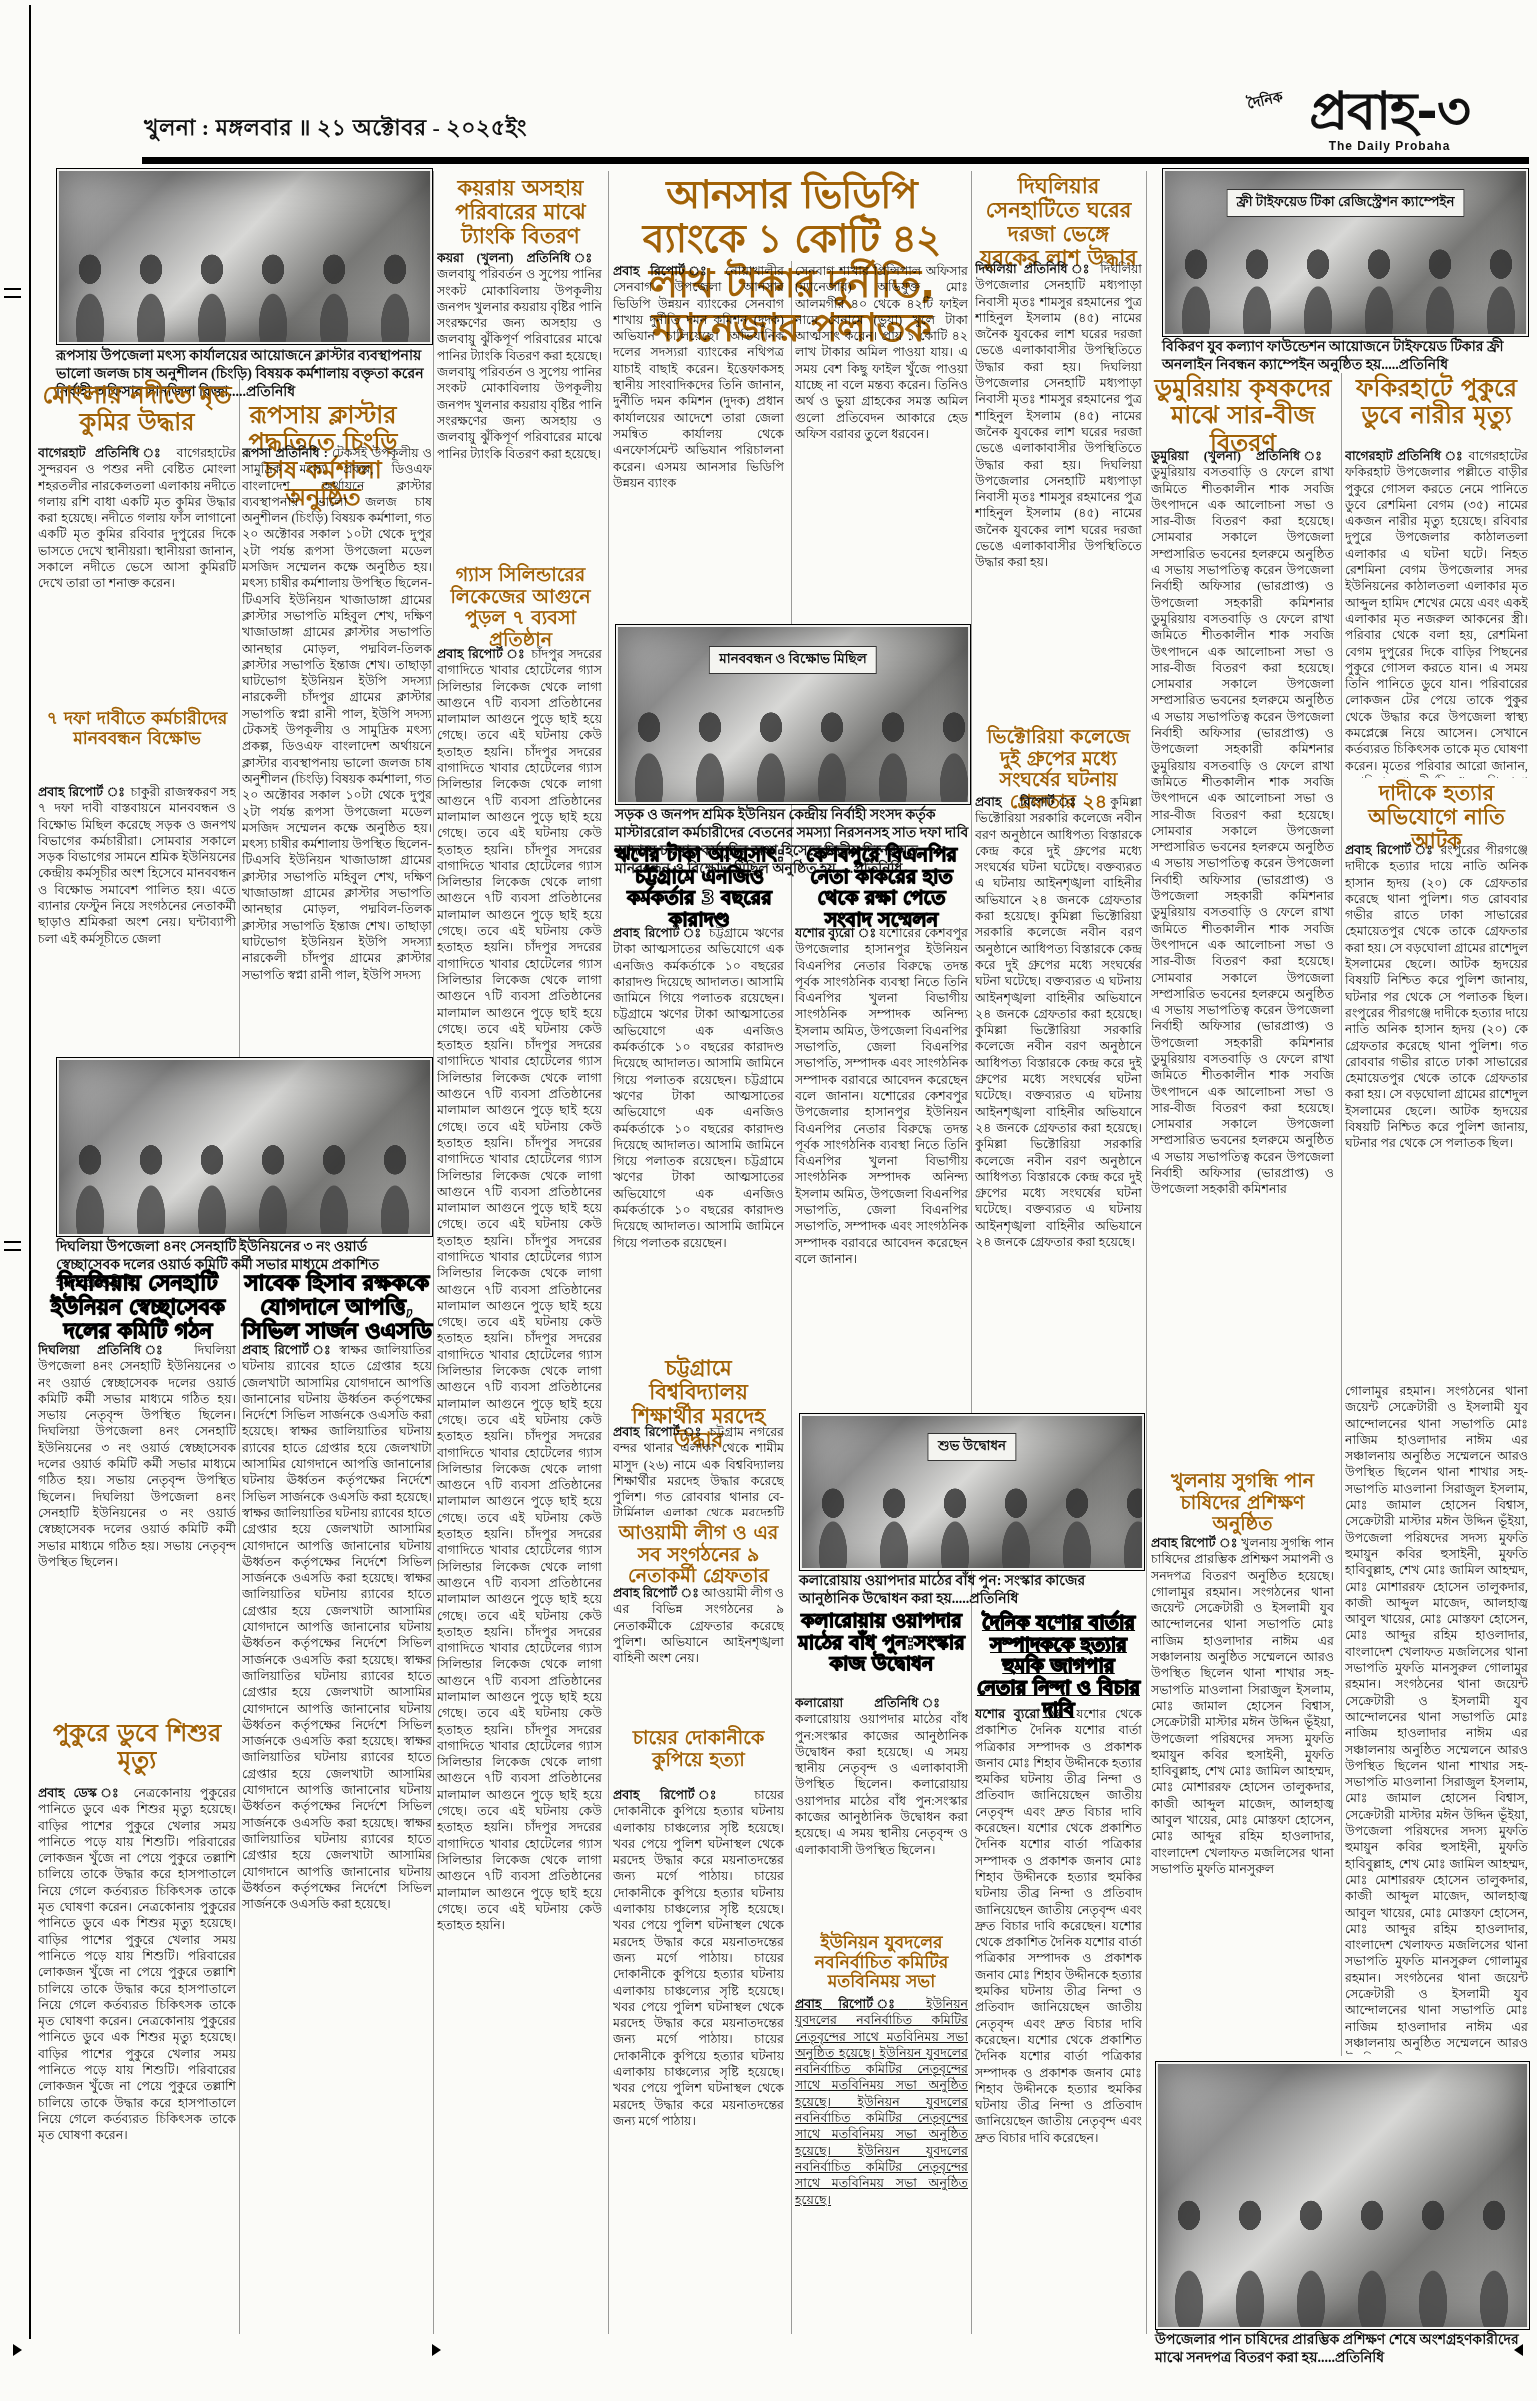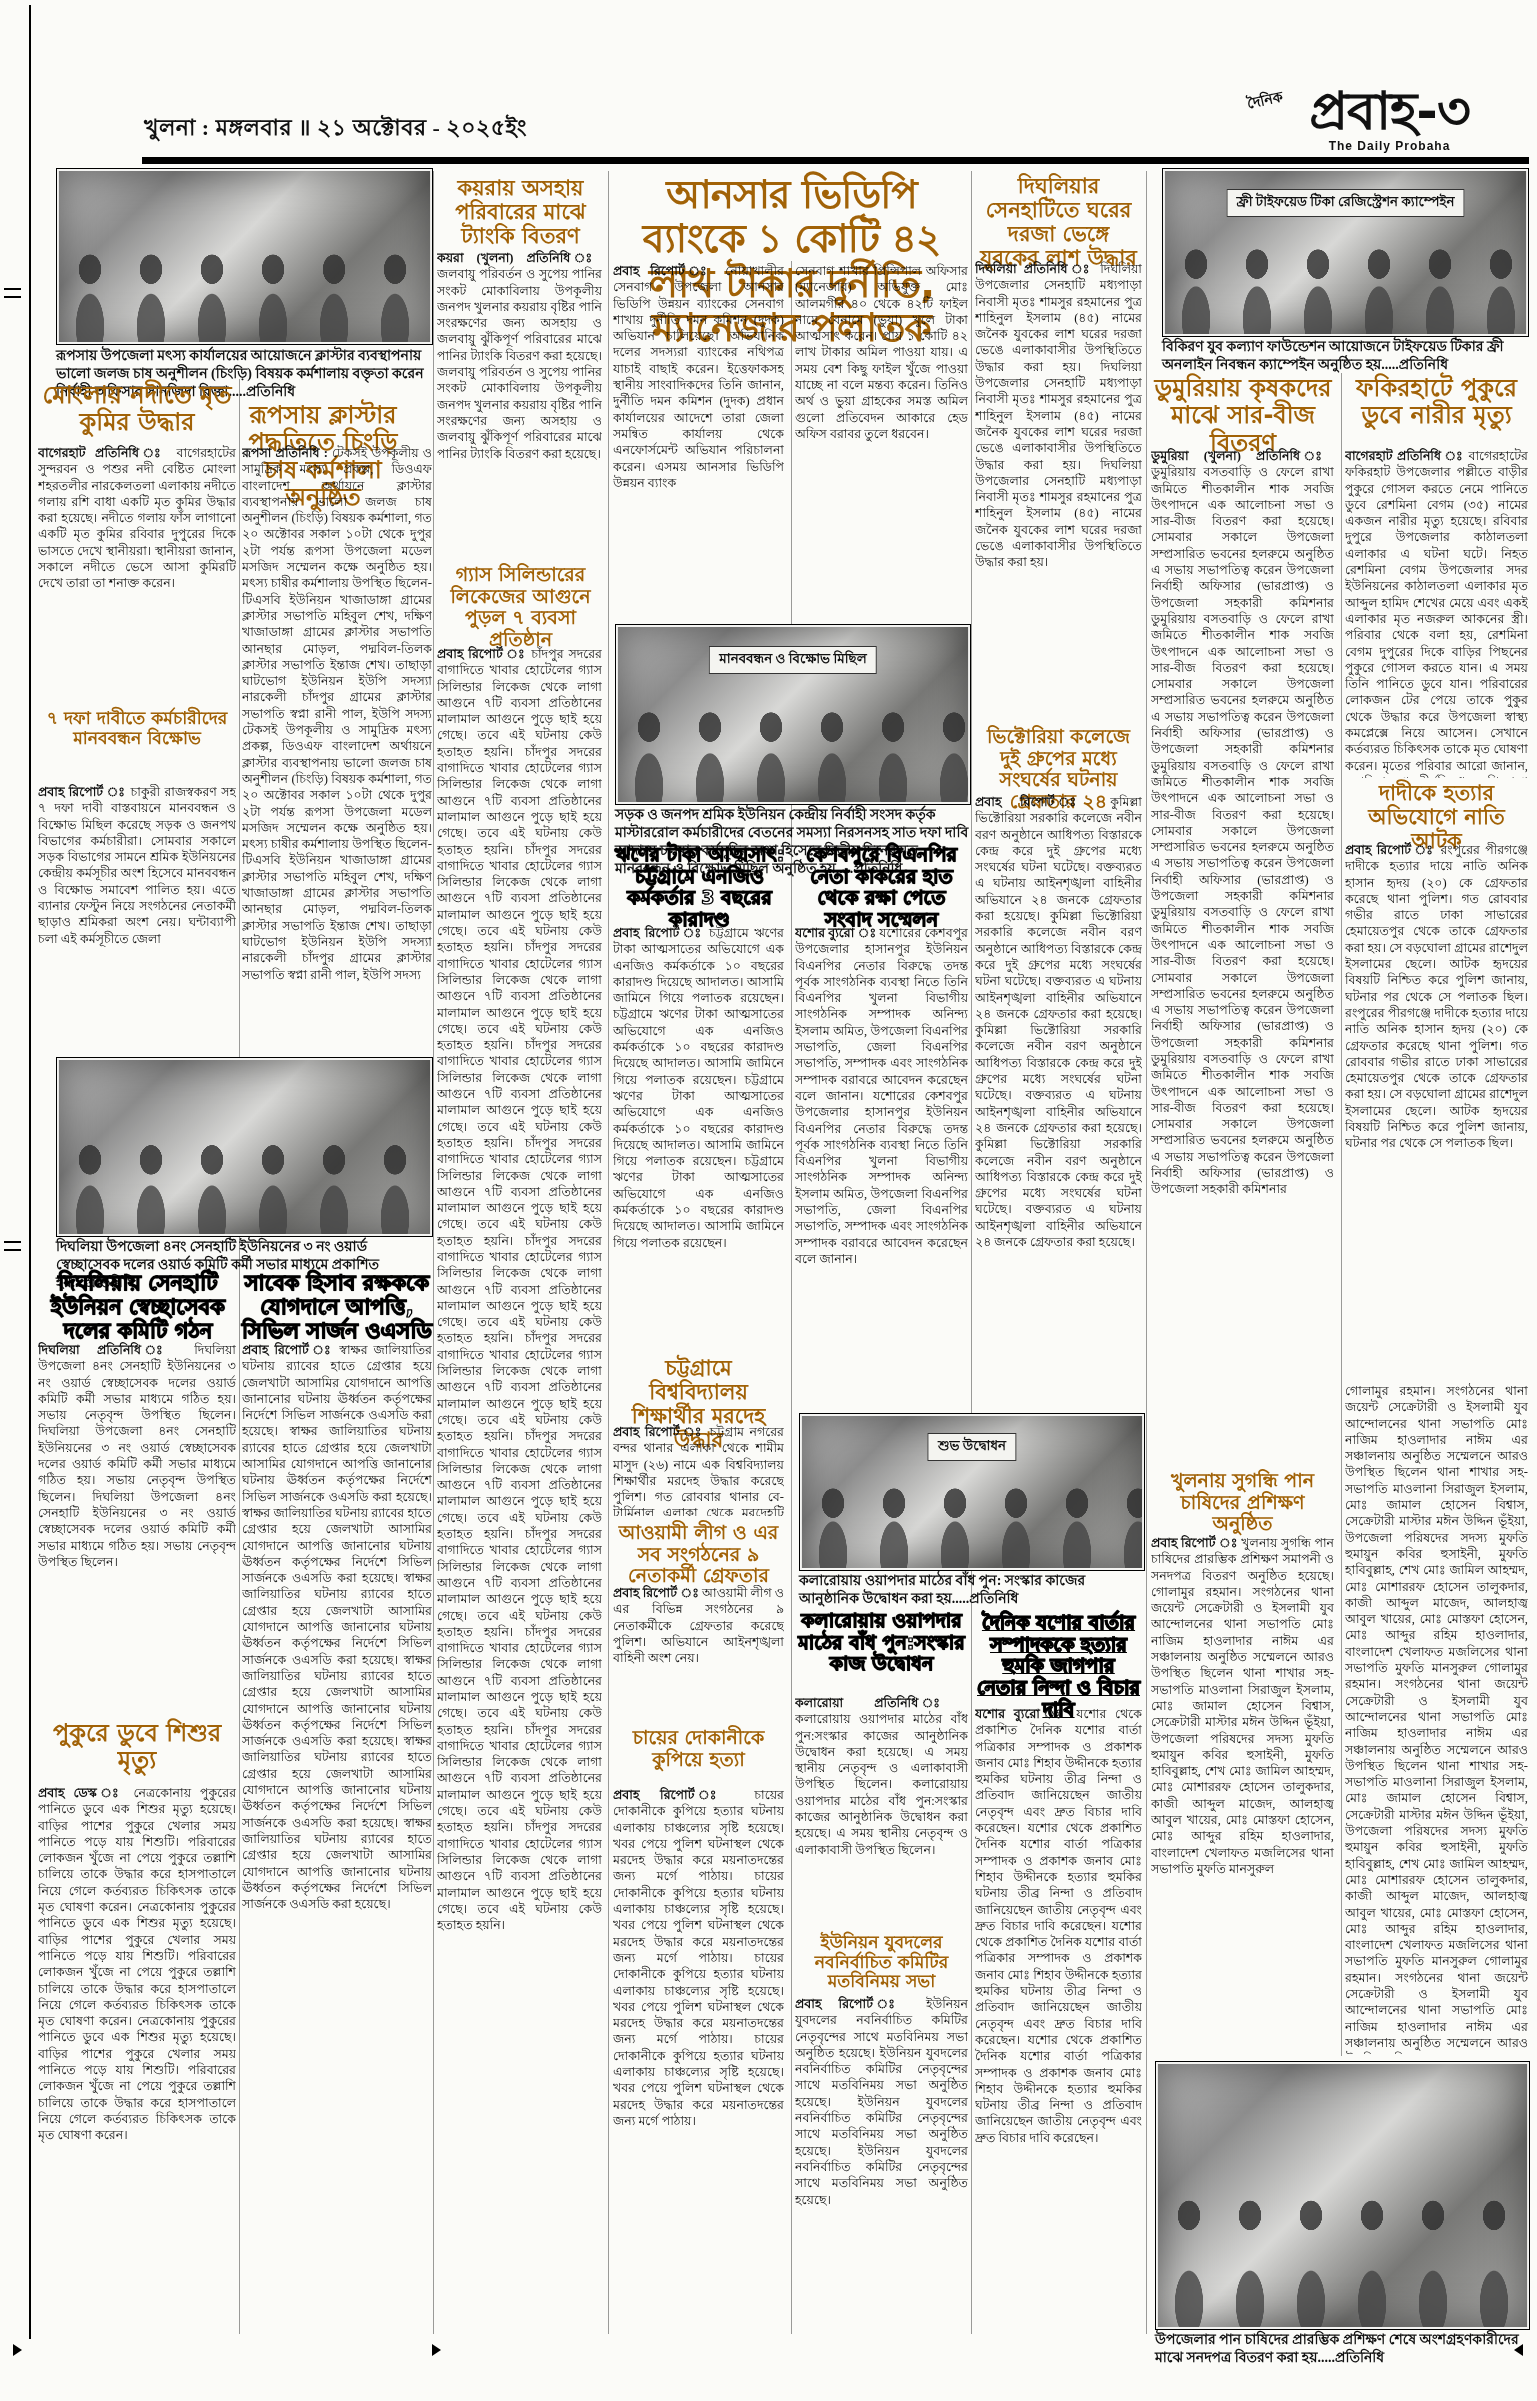--- a/index.html
+++ b/index.html
@@ -173,21 +173,21 @@
     <span class="banner">শুভ উদ্বোধন</span>
   </div>
   <div class="abs caption" style="left:799px;top:1572px;width:344px;height:33px;">কলারোয়ায় ওয়াপদার মাঠের বাঁধ পুন: সংস্কার কাজের আনুষ্ঠানিক উদ্বোধন করা হয়.....প্রতিনিধি</div>
 
   <div class="abs hl s20 outline" style="left:795px;top:1610px;width:173px;height:81px;">কলারোয়ায় ওয়াপদার মাঠের বাঁধ পুন:সংস্কার কাজ উদ্বোধন</div>
   <div class="abs body" style="left:795px;top:1695px;width:173px;height:232px;">
     <span class="byline">কলারোয়া প্রতিনিধি ঃ</span>
     <span>কলারোয়ায় ওয়াপদার মাঠের বাঁধ পুন:সংস্কার কাজের আনুষ্ঠানিক উদ্বোধন করা হয়েছে। এ সময় স্থানীয় নেতৃবৃন্দ ও এলাকাবাসী উপস্থিত ছিলেন। কলারোয়ায় ওয়াপদার মাঠের বাঁধ পুন:সংস্কার কাজের আনুষ্ঠানিক উদ্বোধন করা হয়েছে। এ সময় স্থানীয় নেতৃবৃন্দ ও এলাকাবাসী উপস্থিত ছিলেন।</span>
   </div>
   <div class="abs hl s18" style="left:795px;top:1933px;width:173px;height:60px;">ইউনিয়ন যুবদলের নবনির্বাচিত কমিটির মতবিনিময় সভা</div>
-  <div class="abs body" style="left:795px;top:1996px;width:173px;height:329px;">
+  <div class="abs body" style="left:795px;top:1996px;width:173px;height:329px;text-decoration:underline;">
     <span class="byline">প্রবাহ রিপোর্ট ঃ</span>
     <span>ইউনিয়ন যুবদলের নবনির্বাচিত কমিটির নেতৃবৃন্দের সাথে মতবিনিময় সভা অনুষ্ঠিত হয়েছে। ইউনিয়ন যুবদলের নবনির্বাচিত কমিটির নেতৃবৃন্দের সাথে মতবিনিময় সভা অনুষ্ঠিত হয়েছে। ইউনিয়ন যুবদলের নবনির্বাচিত কমিটির নেতৃবৃন্দের সাথে মতবিনিময় সভা অনুষ্ঠিত হয়েছে। ইউনিয়ন যুবদলের নবনির্বাচিত কমিটির নেতৃবৃন্দের সাথে মতবিনিময় সভা অনুষ্ঠিত হয়েছে।</span>
   </div>
 
   <div class="abs hl s22" style="left:975px;top:175px;width:167px;height:83px;">দিঘলিয়ার সেনহাটিতে ঘরের দরজা ভেঙ্গে যুবকের লাশ উদ্ধার</div>
   <div class="abs body" style="left:975px;top:261px;width:167px;height:461px;">
     <span class="byline">দিঘলিয়া প্রতিনিধি ঃ</span>
     <span>দিঘলিয়া উপজেলার সেনহাটি মধ্যপাড়া নিবাসী মৃতঃ শামসুর রহমানের পুত্র শাহিনুল ইসলাম (৪৫) নামের জনৈক যুবকের লাশ ঘরের দরজা ভেঙে এলাকাবাসীর উপস্থিতিতে উদ্ধার করা হয়। দিঘলিয়া উপজেলার সেনহাটি মধ্যপাড়া নিবাসী মৃতঃ শামসুর রহমানের পুত্র শাহিনুল ইসলাম (৪৫) নামের জনৈক যুবকের লাশ ঘরের দরজা ভেঙে এলাকাবাসীর উপস্থিতিতে উদ্ধার করা হয়। দিঘলিয়া উপজেলার সেনহাটি মধ্যপাড়া নিবাসী মৃতঃ শামসুর রহমানের পুত্র শাহিনুল ইসলাম (৪৫) নামের জনৈক যুবকের লাশ ঘরের দরজা ভেঙে এলাকাবাসীর উপস্থিতিতে উদ্ধার করা হয়।</span>
   </div>
   <div class="abs hl s20" style="left:975px;top:726px;width:167px;height:63px;">ভিক্টোরিয়া কলেজে দুই গ্রুপের মধ্যে সংঘর্ষের ঘটনায় গ্রেফতার ২৪</div>

